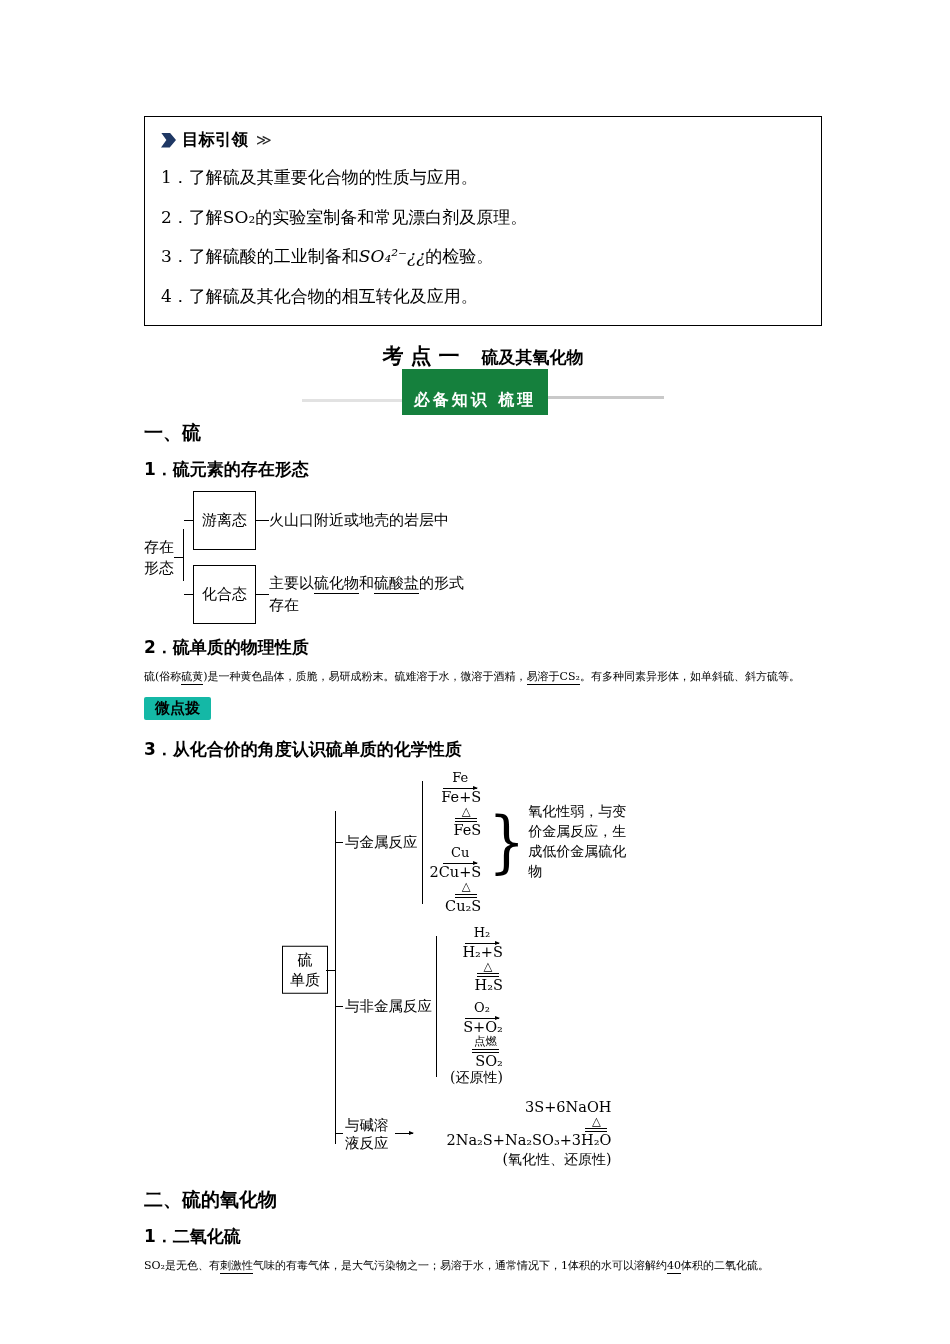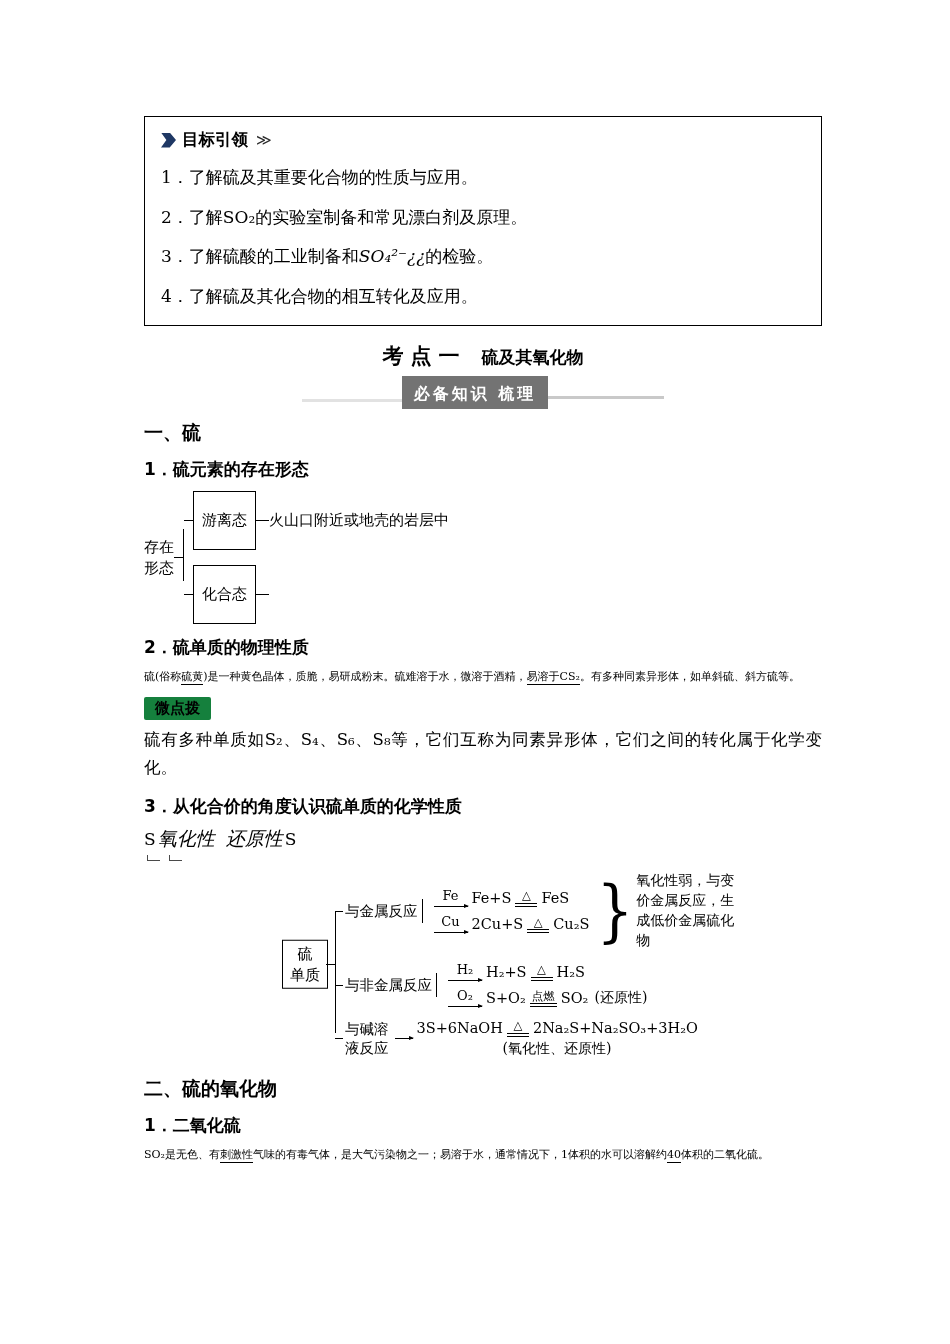--- a/index.html
+++ b/index.html
@@ -32,21 +32,21 @@
   .kaodian { text-align:center; margin:16px 0 8px; }
   .kd-label { font-family:"DejaVu Sans","Liberation Sans",sans-serif; font-weight:bold; font-size:21px; letter-spacing:7px; margin-right:10px; }
   .kd-title { font-family:"DejaVu Sans","Liberation Sans",sans-serif; font-weight:bold; font-size:17px; }
 
   
   .banner-row { display:flex; justify-content:center; align-items:center; margin:4px 0 14px; height:28px; }
   .banner-line { height:3px; }
   .banner-line.left  { width:100px; background:#e2e2e2; margin-top:16px; }
   .banner-line.right { width:116px; background:#c9c9c9; margin-top:10px; }
   .banner {
-    background:#737373; color:#fff; padding:8px 12px 4px;
+    background:#15803d; color:#fff; padding:21px 12px 4px;
     font-family:"DejaVu Sans","Liberation Sans",sans-serif;
     font-weight:bold; font-size:16px; letter-spacing:3px;
   }
 
   .h-main { font-family:"DejaVu Sans","Liberation Sans",sans-serif; font-weight:bold; font-size:19px; margin:10px 0 8px; }
   .h-sub  { font-family:"DejaVu Sans","Liberation Sans",sans-serif; font-weight:bold; font-size:17px; margin:12px 0 8px; }
 
   .para { font-size:11px; line-height:1.78; text-align:justify; margin:0 0; }
   .u { border-bottom:1px solid #000; padding-bottom:1px; }
 
@@ -57,21 +57,21 @@
   .stub.w14 { width:13px; }
   .d1-vline { width:0; height:52px; border-left:1px solid #000; flex:none; margin-bottom:6px; }
   .d1-rows { display:flex; flex-direction:column; gap:15px; }
   .d1-row { display:flex; align-items:center; }
   .d1-box { border:1px solid #000; padding:19px 8px; white-space:nowrap; }
   .d1-text { line-height:1.45; }
   .d1-text.wrap { display:inline-block; max-width:208px; }
 
   
   .tip-badge {
-    display:inline-block; background:#15803d; border-radius:2px;
+    display:inline-block; background:#14b8a6; border-radius:2px;
     font-family:"DejaVu Sans","Liberation Sans",sans-serif;
     font-weight:bold; font-size:15px; padding:2px 11px; margin:10px 0 6px;
   }
   .tip-para { font-size:16.5px; line-height:1.75; text-align:justify; margin-bottom:4px; }
 
   
   .valence { margin:8px 0 0; font-size:17px; }
   .v-word { font-size:19px; font-style:italic; margin:0 2px; }
   .v-word.second { margin-left:9px; }
   .v-frags { line-height:0; margin:3px 0 0 3px; }
@@ -85,21 +85,21 @@
   }
   .fc-rootstub { position:absolute; left:182px; top:50%; width:9px; border-top:1px solid #000; }
   .fc-spine { position:absolute; left:191px; top:40px; bottom:25px; width:0; border-left:1px solid #000; }
   .fc-branches { margin-left:191px; display:flex; flex-direction:column; gap:12px; }
   .fc-branch { display:flex; align-items:center; }
   .fc-branch::before { content:""; width:8px; height:0; border-top:1px solid #000; flex:none; }
   .fc-blabel { margin:0 2px; white-space:nowrap; }
   .fc-blabel-col { display:flex; flex-direction:column; line-height:1.25; margin:0 2px; }
   .fc-sub { position:relative; display:flex; flex-direction:column; gap:8px; padding-left:8px; margin-left:2px; }
   .fc-sub::before { content:""; position:absolute; left:0; top:10px; bottom:10px; border-left:1px solid #000; }
-  .fc-subrow { display:flex; align-items:center; white-space:nowrap; }
+  .fc-subrow { display:flex; align-items:flex-end; white-space:nowrap;flex-direction:column; }
   .arr { display:inline-flex; flex-direction:column; align-items:center; margin:0 4px; }
   .arr-over { font-size:13px; line-height:1.1; }
   .arr-line { position:relative; width:34px; height:0; border-top:1px solid #000; margin-top:3px; }
   .arr-line::after {
     content:""; position:absolute; right:-1px; top:-3px; width:0; height:0;
     border-left:5px solid #000; border-top:2.5px solid transparent; border-bottom:2.5px solid transparent;
   }
   .arr.plain .arr-line { width:18px; margin-top:0; }
   .rxn { display:inline-flex; flex-direction:column; align-items:center; margin:0 4px; }
   .rxn-cond { font-size:11.5px; line-height:1.15; padding:0 2px; }
@@ -154,39 +154,35 @@
       <div class="d1-row">
         <span class="stub"></span>
         <span class="d1-box">游离态</span>
         <span class="stub w14"></span>
         <span class="d1-text">火山口附近或地壳的岩层中</span>
       </div>
       <div class="d1-row">
         <span class="stub"></span>
         <span class="d1-box">化合态</span>
         <span class="stub w14"></span>
+        <span class="d1-text wrap"><span>主要以</span><span class="u">硫化物</span><span>和</span><span class="u">硫酸盐</span><span>的形式存在</span></span>
       </div>
     </div>
   </div>
 
   <h3 class="h-sub">2．硫单质的物理性质</h3>
 
   <p class="para"><span>硫(俗称</span><span class="u">硫黄</span><span>)是一种黄色晶体，质脆，易研成粉末。硫难溶于水，微溶于酒精，</span><span class="u">易溶于CS₂</span><span>。有多种同素异形体，如单斜硫、斜方硫等。</span></p>
 
   <div>
     <span class="tip-badge">微点拨</span>
-    <p class="tip-para">硫有多种单质如S₂、S₄、S₆、S₈等，它们互称为同素异形体，它们之间的转化属于化学变化。</p>
   </div>
 
   <h3 class="h-sub">3．从化合价的角度认识硫单质的化学性质</h3>
 
-  <div class="valence">
-    <span>S</span><i class="v-word">氧化性</i><i class="v-word second">还原性</i><span>S</span>
-    <div class="v-frags"><span></span><span></span></div>
-  </div>
 
   <div class="fc">
     <div class="fc-root">
       <div>硫</div>
       <div>单质</div>
     </div>
     <span class="fc-rootstub"></span>
     <span class="fc-spine"></span>
 
     <div class="fc-branches">

